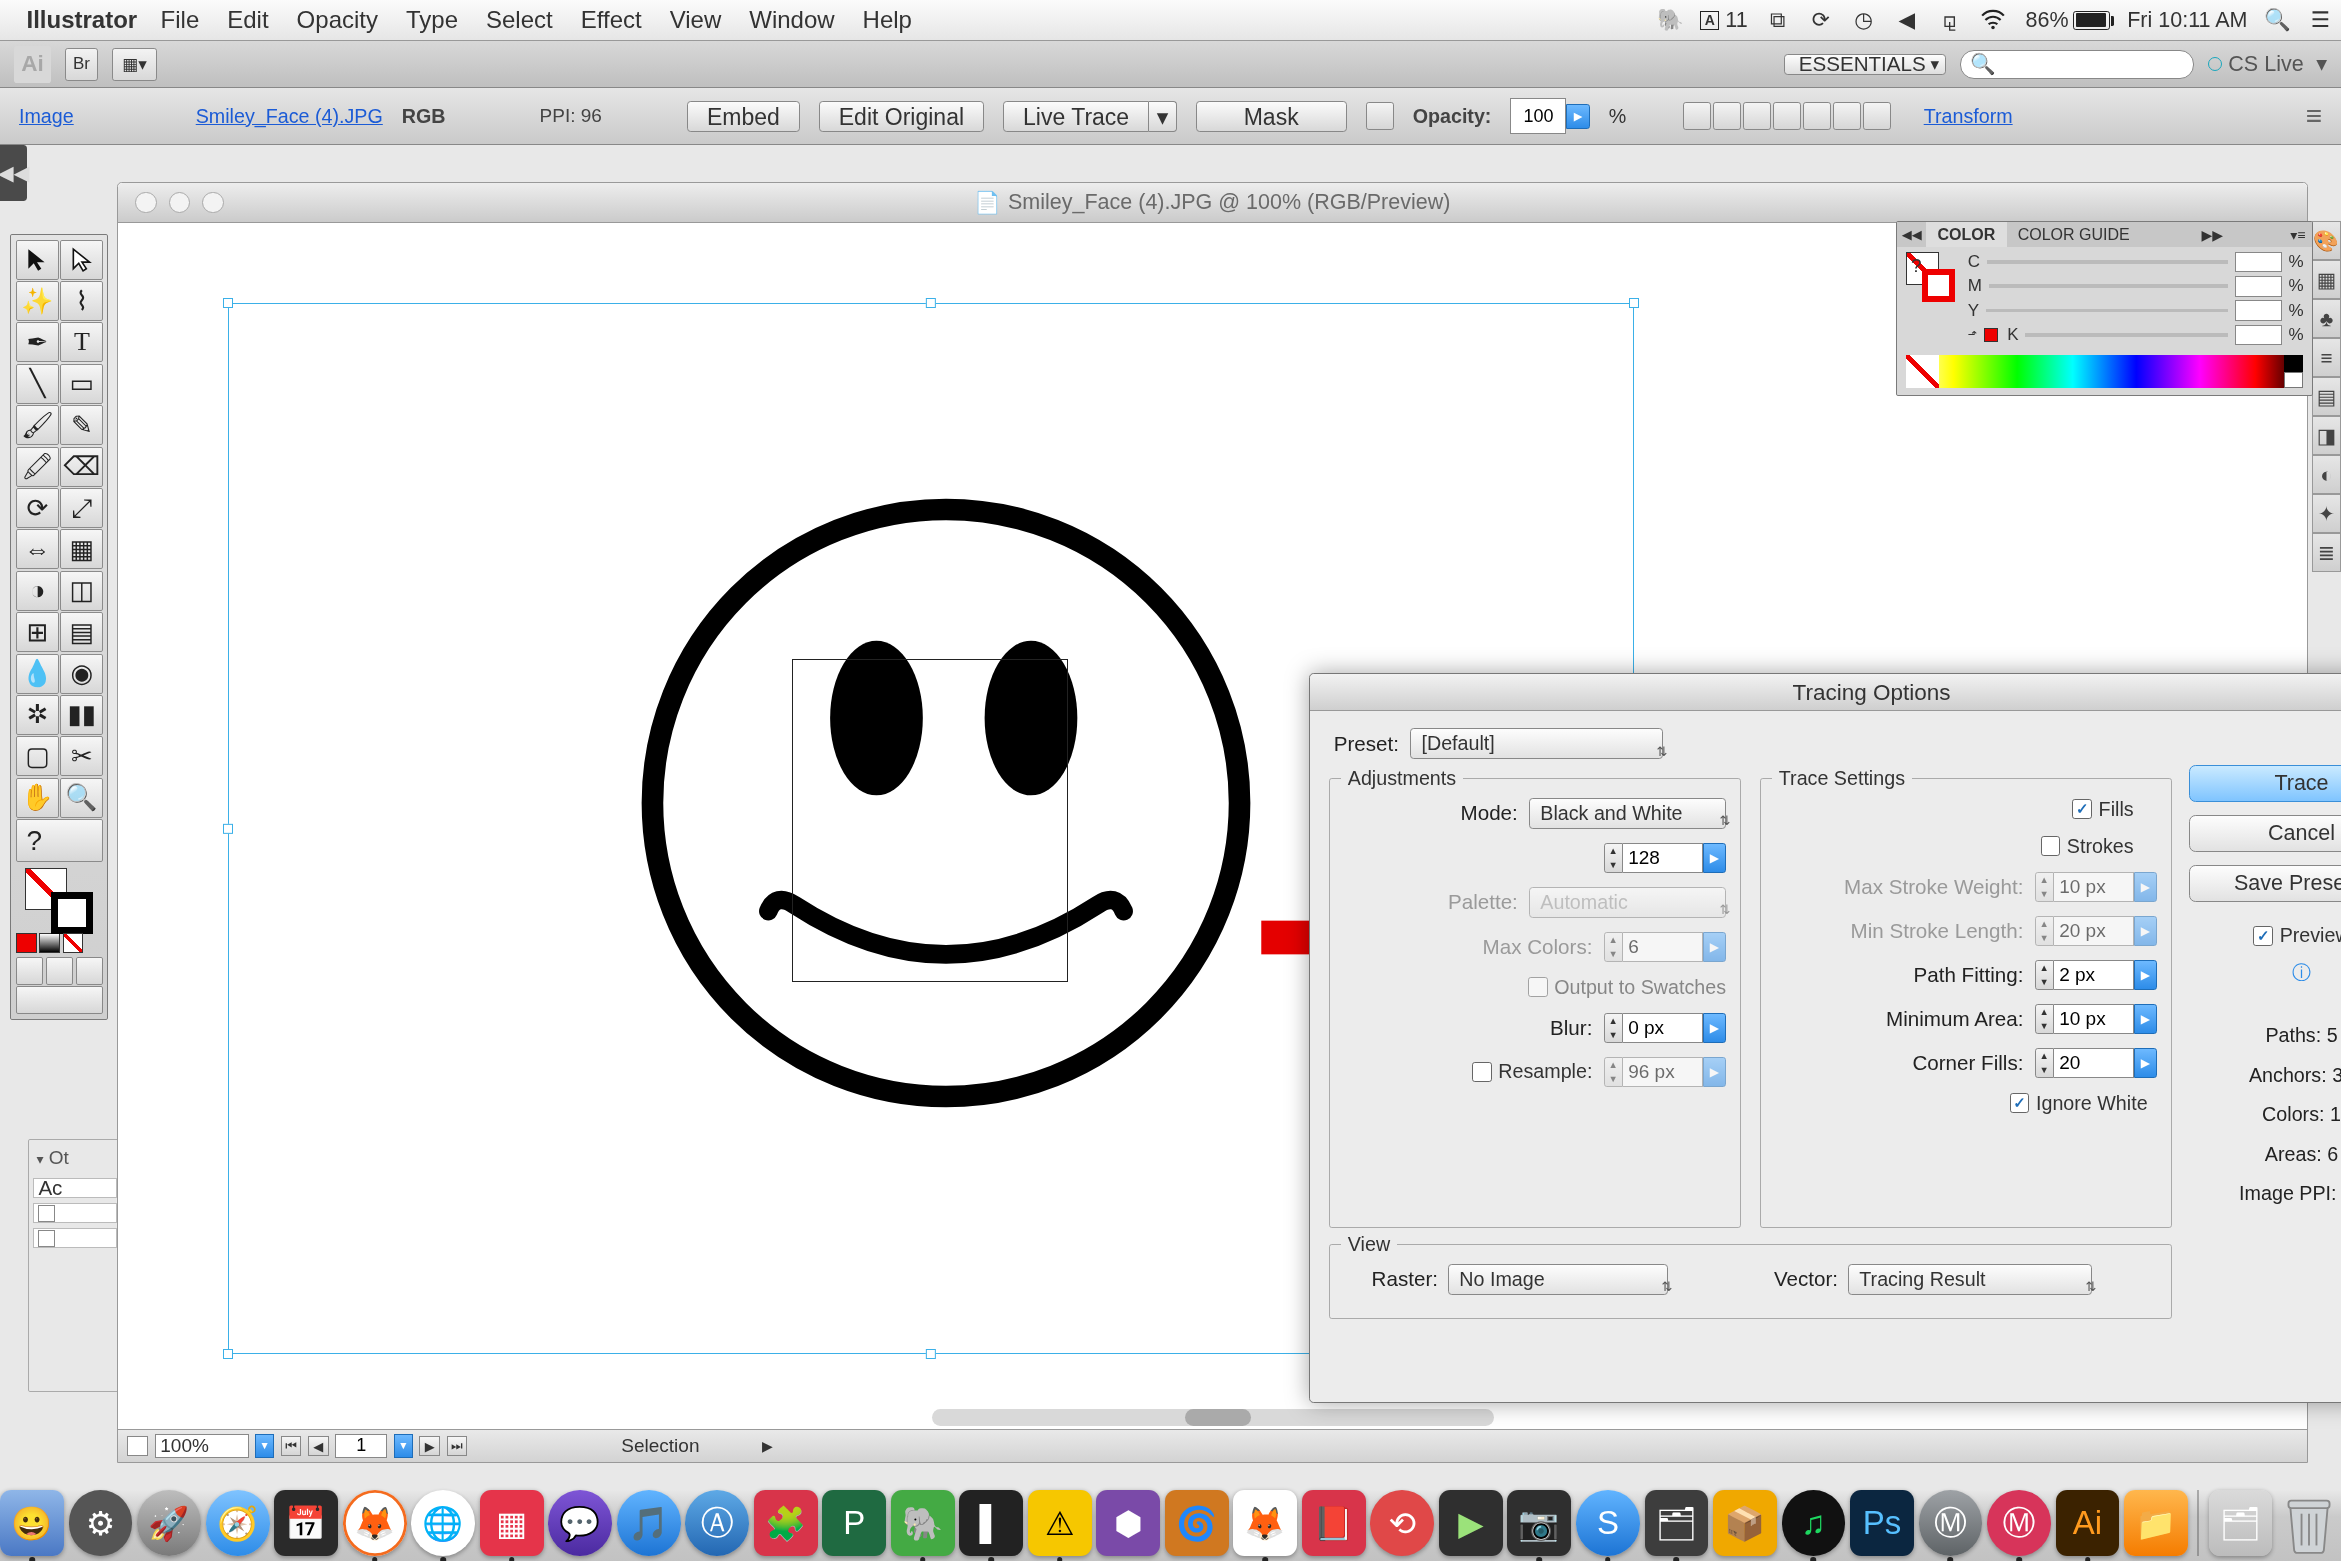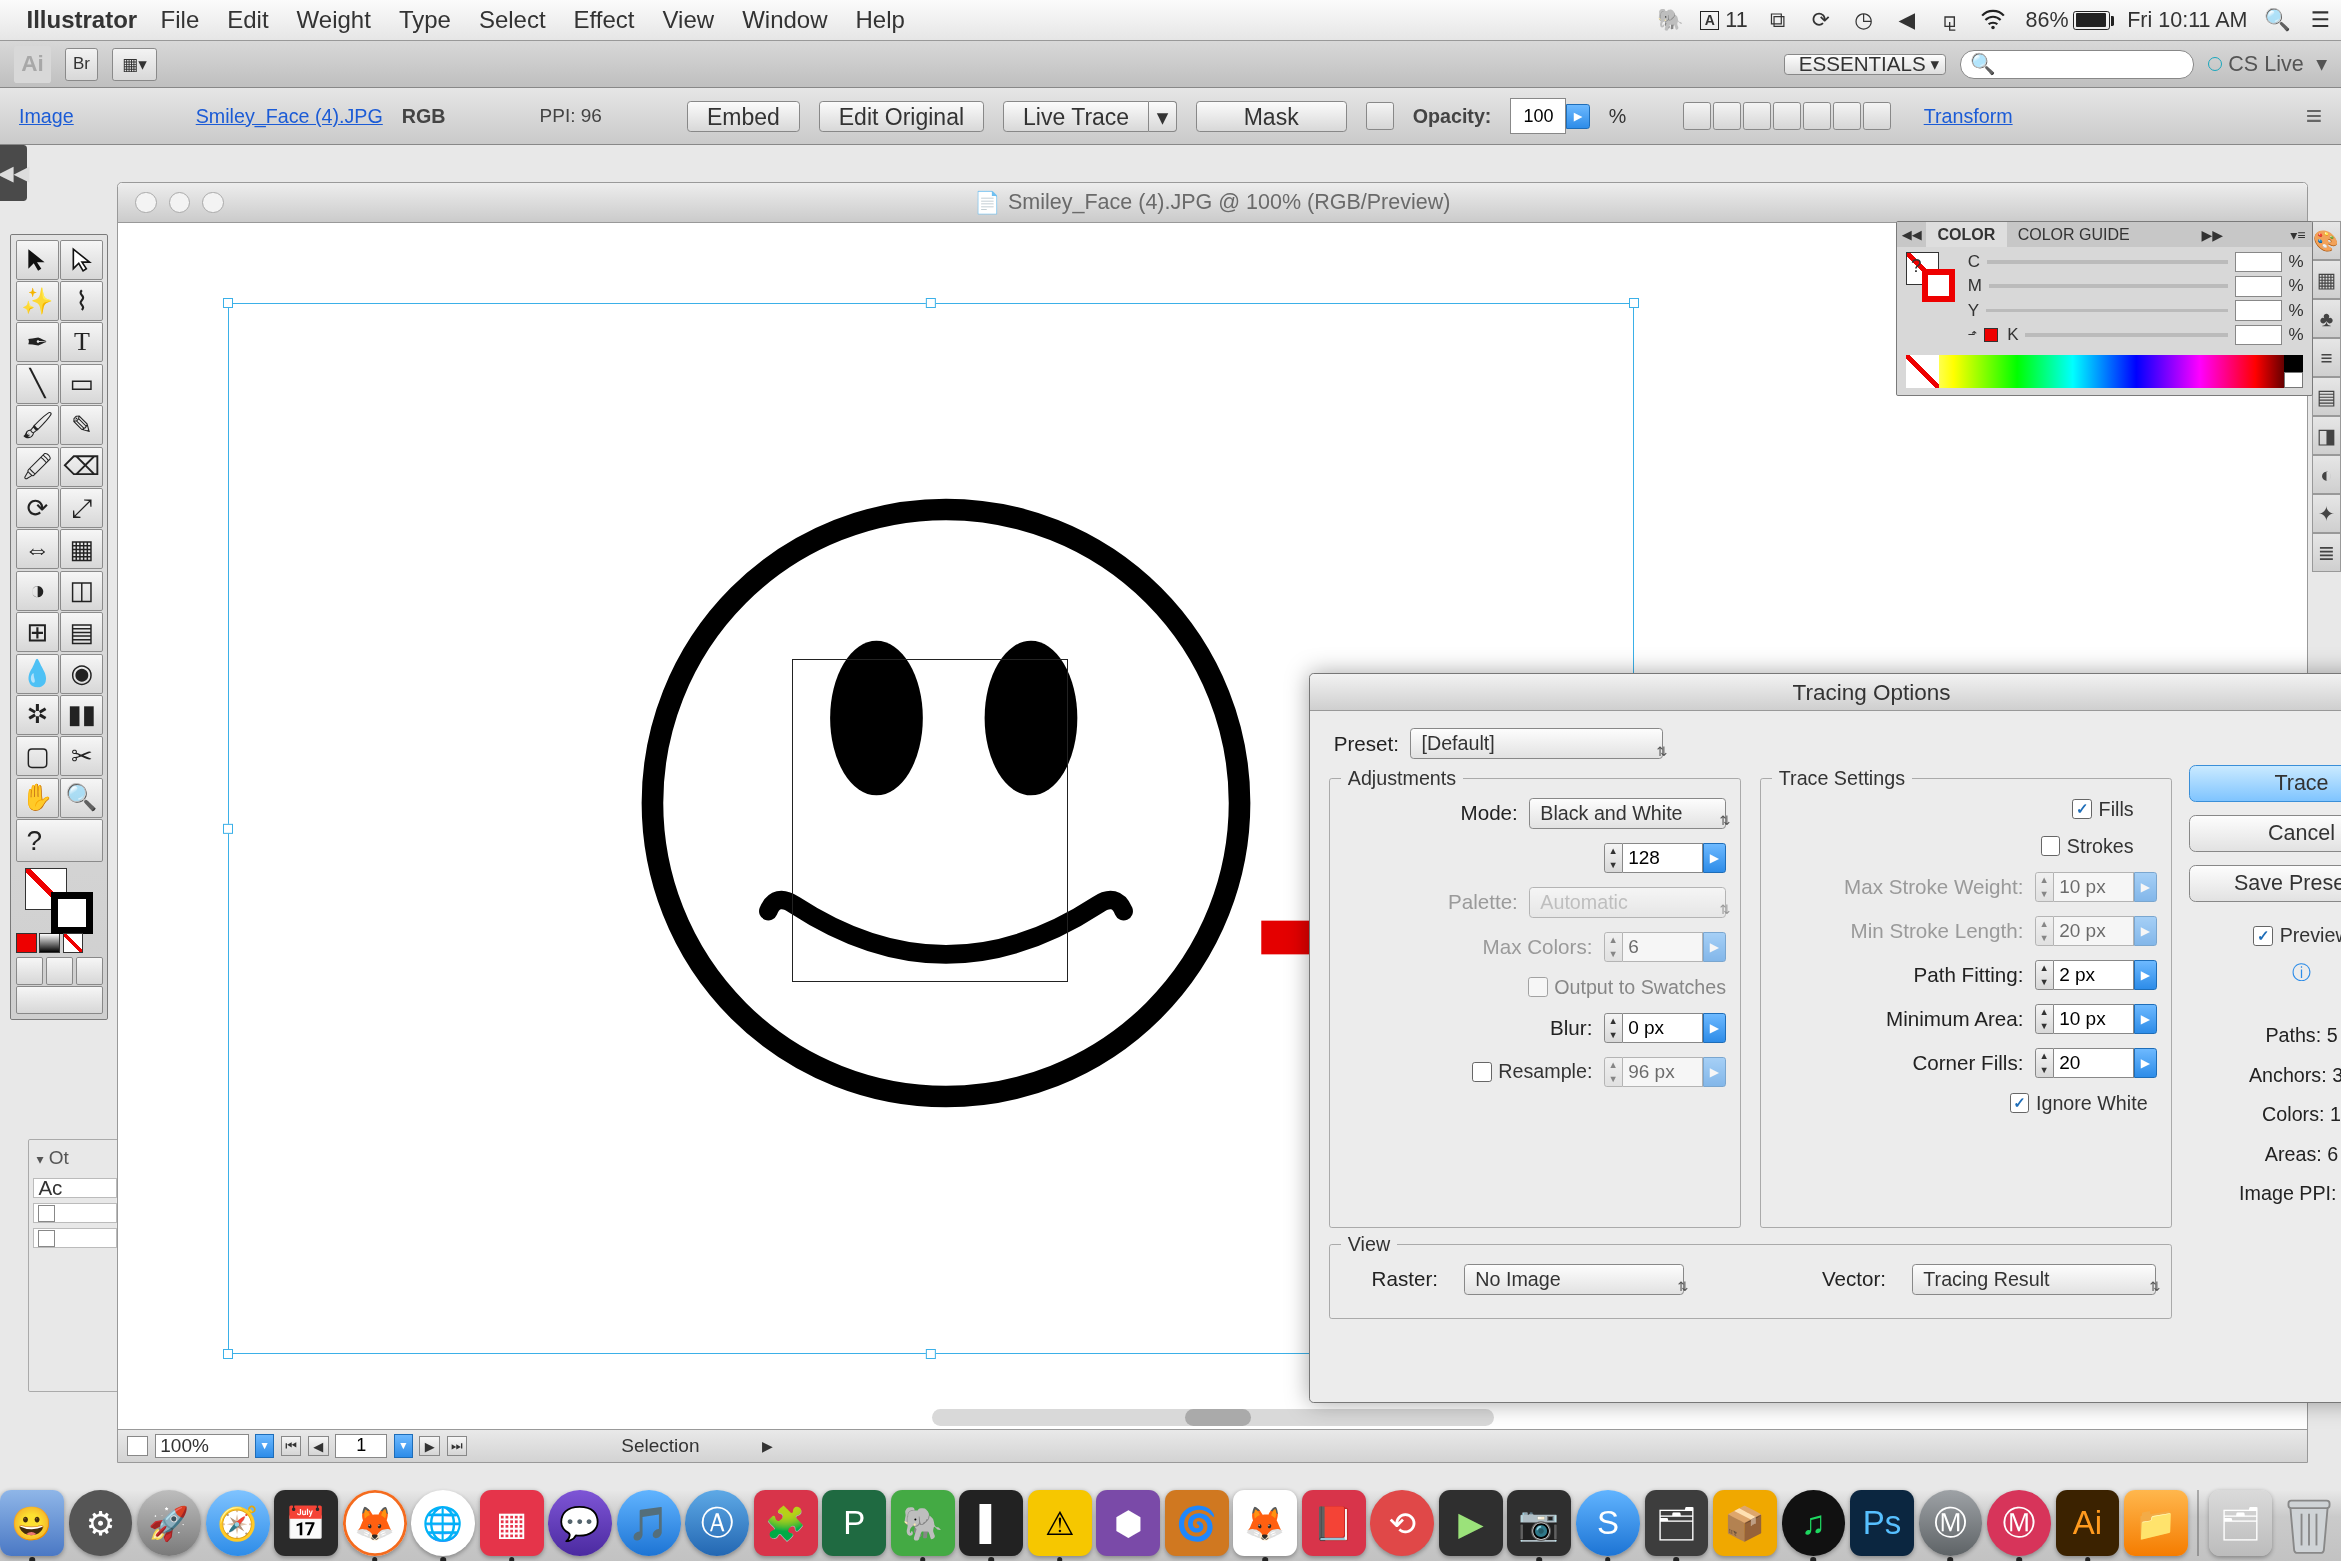--- a/index.html
+++ b/index.html
@@ -146,21 +146,21 @@
 .dock .app .dot{position:absolute;bottom:-6.6px;left:50%;transform:translateX(-50%);width:5.6px;height:5.6px;border-radius:50%;background:#222;}
 </style>
 </head>
 <body>
 
 <div class="mac-menubar">
   <span class="apple"></span>
   <span class="app-name">Illustrator</span>
   <span class="menu-item">File</span>
   <span class="menu-item">Edit</span>
-  <span class="menu-item">Weight</span>
+  <span class="menu-item">Opacity</span>
   <span class="menu-item">Type</span>
   <span class="menu-item">Select</span>
   <span class="menu-item">Effect</span>
   <span class="menu-item">View</span>
   <span class="menu-item">Window</span>
   <span class="menu-item">Help</span>
   <span class="spacer"></span>
   <span class="status-item status-icon">🐘</span>
   <span class="status-item"><span style="display:inline-block;width:19px;height:19px;border:1.4px solid #222;text-align:center;line-height:16px;font-size:14px;font-weight:bold;">A</span>&nbsp;<span>11</span></span>
   <span class="status-item status-icon">⧉</span>
@@ -598,21 +598,21 @@
             <div class="chk">
               <span class="box checked"></span>
               <span>Ignore White</span>
             </div>
           </div>
       </div>
     </div>
 
     <div class="fieldset" style="width:843px;height:75px;margin-top:16px;">
       <div class="legend">View</div>
-      <div style="display:flex;align-items:center;gap:26px;">
+      <div style="display:flex;align-items:center;gap:10px;">
         <span class="dlg-label" style="width:94px;">Raster:</span>
         <div class="select updown" style="width:220px;">
             <span>No Image</span>
           </div>
         <span style="width:56px;"></span>
         <span class="dlg-label" style="width:94px;">Vector:</span>
         <div class="select updown" style="width:244px;">
             <span>Tracing Result</span>
           </div>
       </div>

